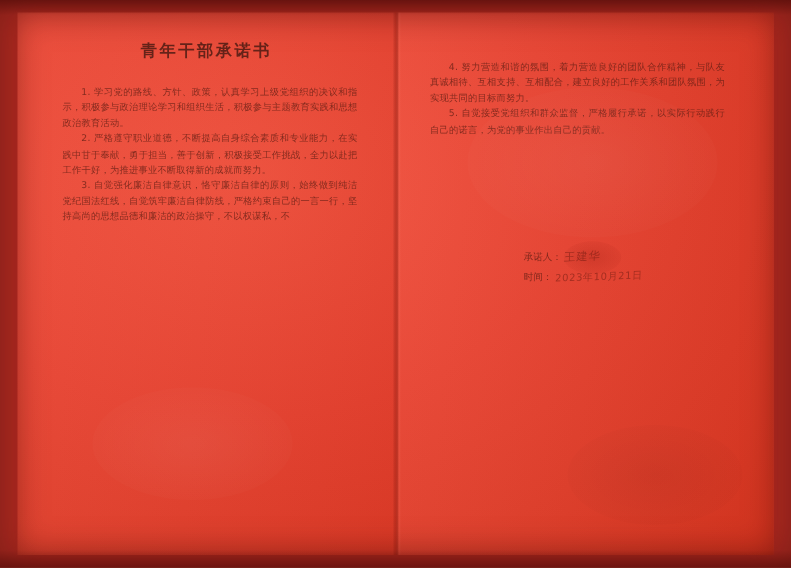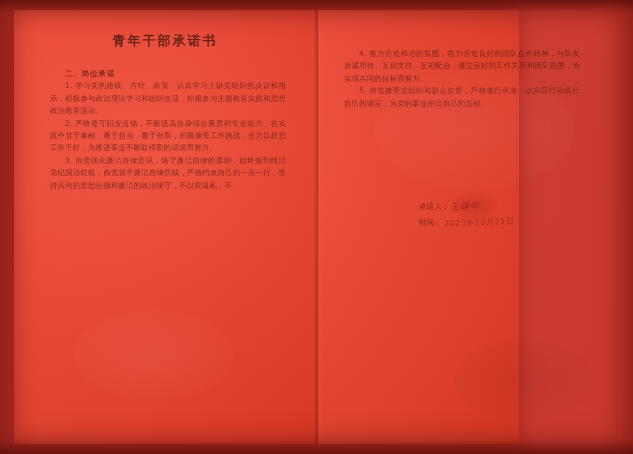--- a/index.html
+++ b/index.html
@@ -26,21 +26,21 @@
     position: absolute;
     inset: 0;
     box-shadow: inset 0 0 26px 10px rgba(70, 8, 6, 0.55);
     pointer-events: none;
     z-index: 6;
   }
   .paper {
     position: absolute;
     left: 14px;
     top: 10px;
-    width: 505px;
+    width: 605px;
     height: 434px;
     background:
       radial-gradient(ellipse at 30% 30%, #f2503c 0%, #e8412f 45%, #d8351f 100%);
     box-shadow: 0 0 18px rgba(120, 10, 5, 0.5);
   }
   .page {
     position: absolute;
     top: 0;
     bottom: 0;
     background:
@@ -189,21 +189,20 @@
 
     <div class="page page-left">
       <div class="title">青年干部承诺书</div>
     </div>
 
     <div class="page page-right"></div>
 
     <div class="gutter"></div>
 
     <div class="col col-left">
-      <p class="p heading">二、岗位承诺</p>
       <p class="p indent">1. 学习党的路线、方针、政策，认真学习上级党组织的决议和指示，积极参与政治理论学习和组织生活，积极参与主题教育实践和思想政治教育活动。</p>
       <p class="p indent">2. 严格遵守职业道德，不断提高自身综合素质和专业能力，在实践中甘于奉献，勇于担当，善于创新，积极接受工作挑战，全力以赴把工作干好，为推进事业不断取得新的成就而努力。</p>
       <p class="p indent">3. 自觉强化廉洁自律意识，恪守廉洁自律的原则，始终做到纯洁党纪国法红线，自觉筑牢廉洁自律防线，严格约束自己的一言一行，坚持高尚的思想品德和廉洁的政治操守，不以权谋私，不</p>
     </div>
 
     <div class="col col-right">
       <p class="p indent">4. 努力营造和谐的氛围，着力营造良好的团队合作精神，与队友真诚相待、互相支持、互相配合，建立良好的工作关系和团队氛围，为实现共同的目标而努力。</p>
       <p class="p indent">5. 自觉接受党组织和群众监督，严格履行承诺，以实际行动践行自己的诺言，为党的事业作出自己的贡献。</p>
     </div>
 

